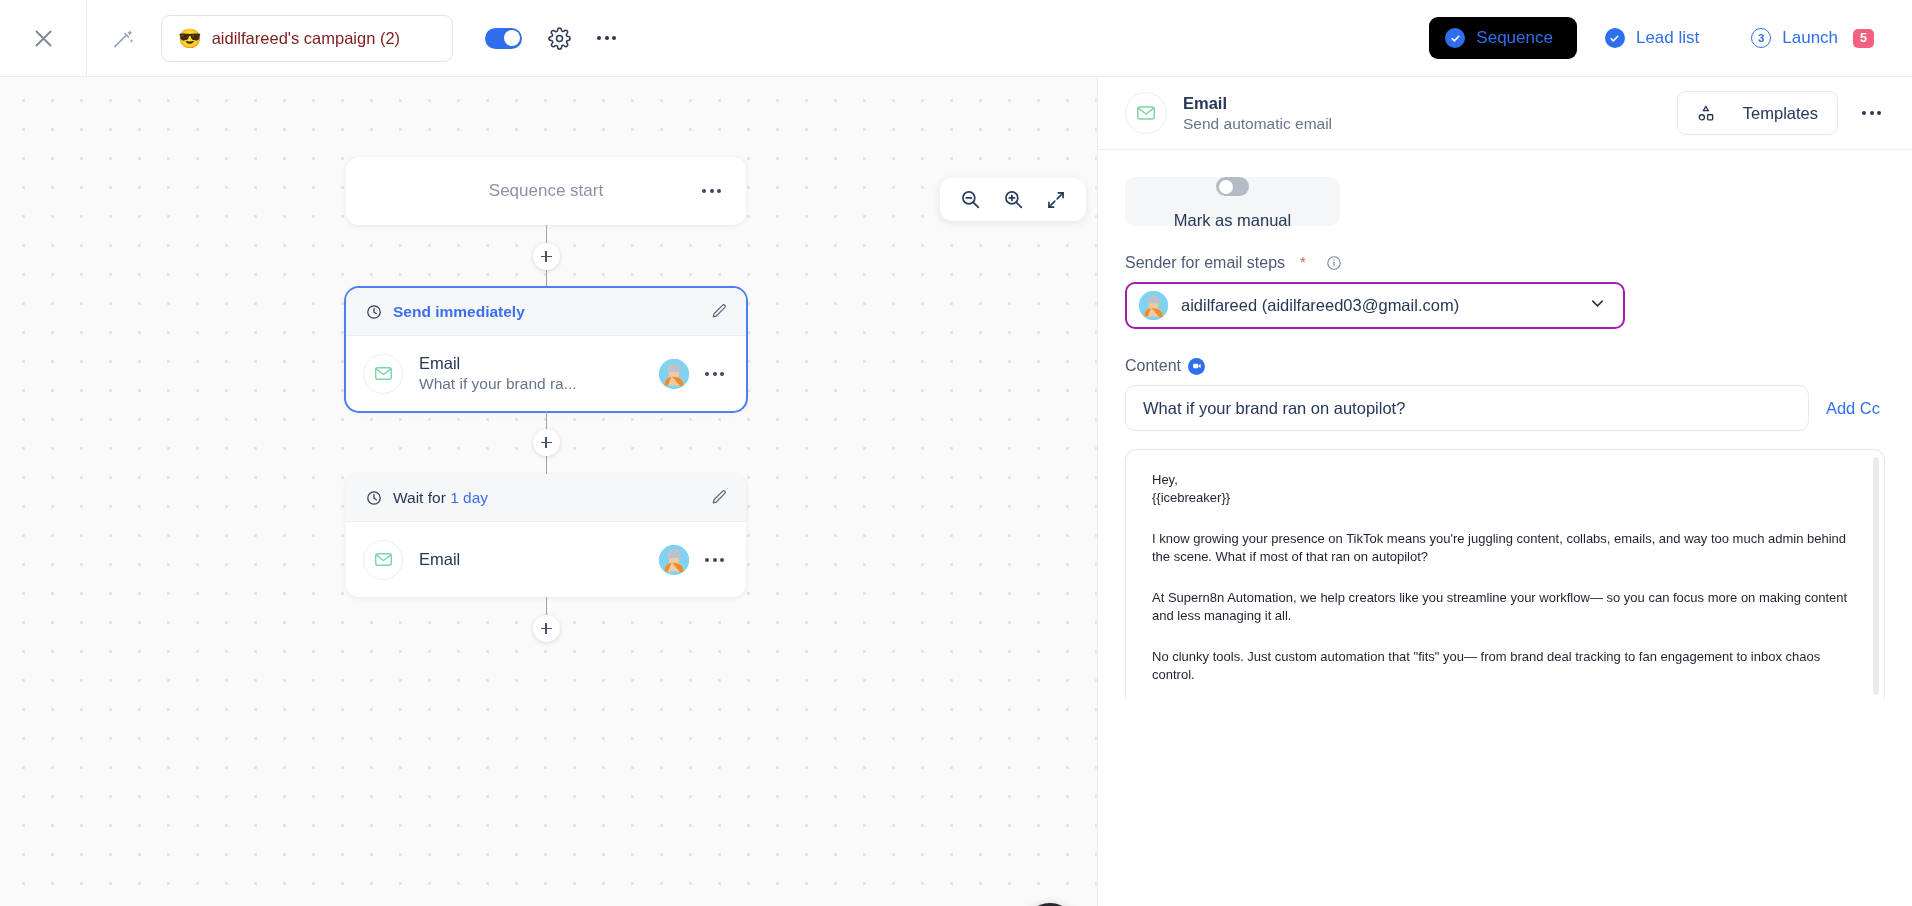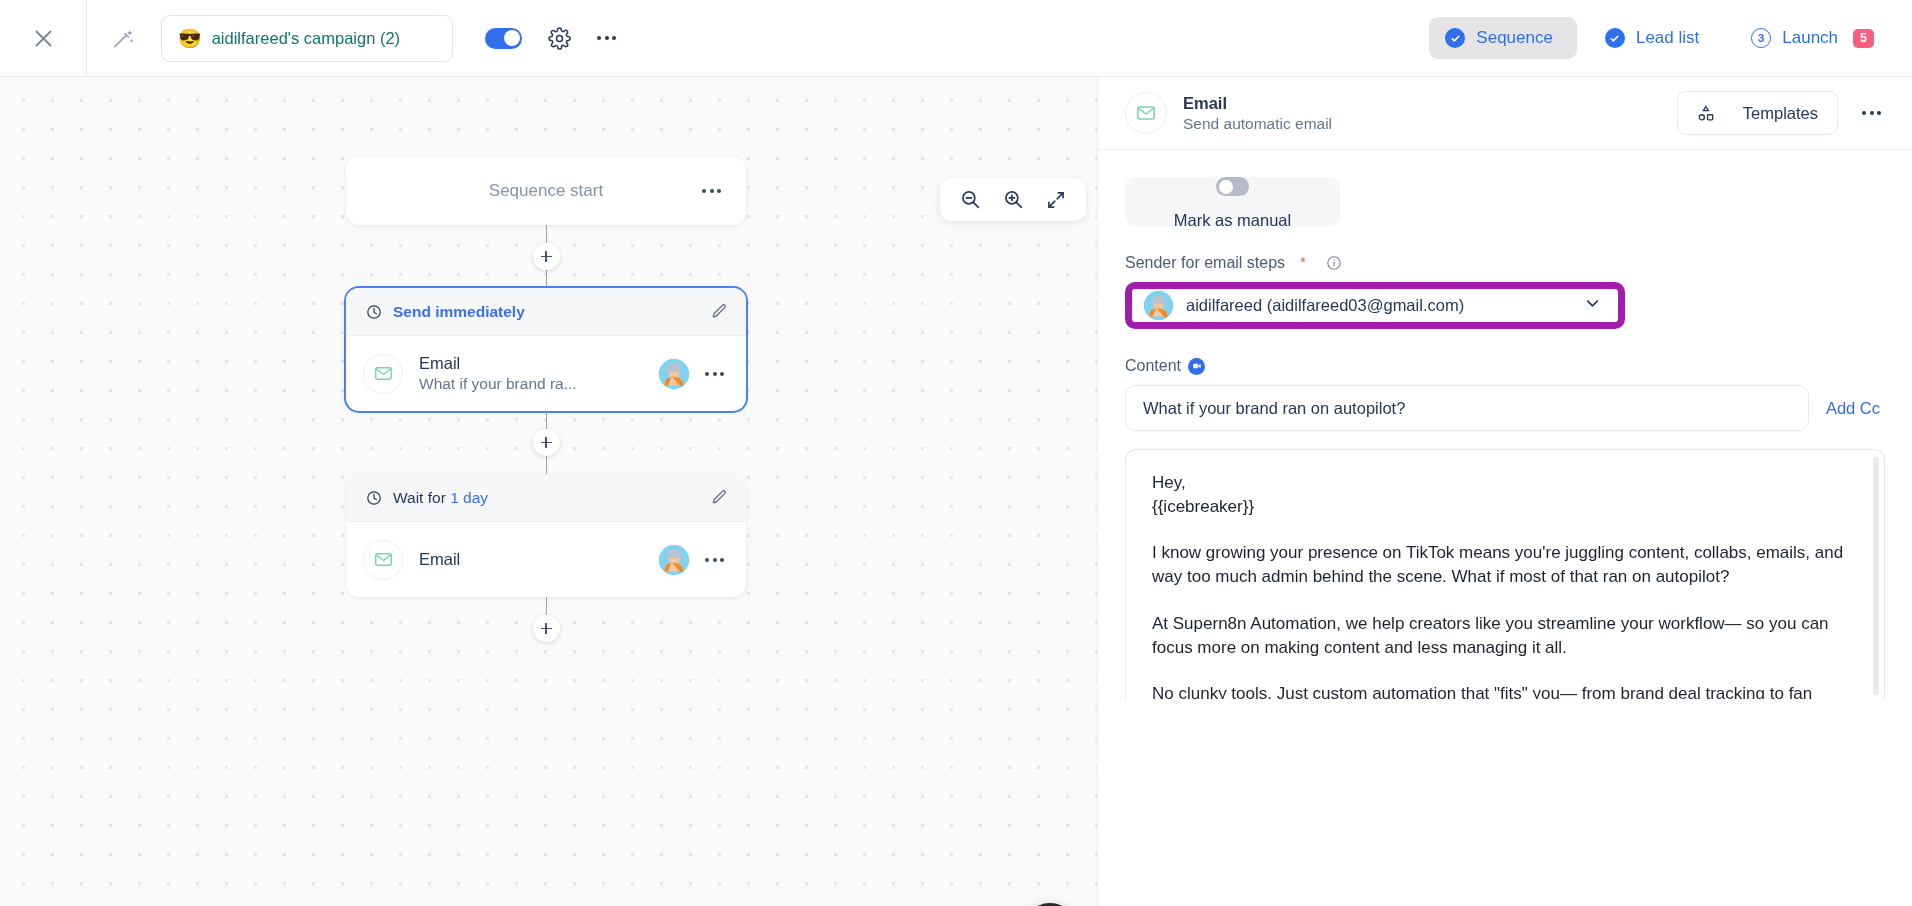--- a/index.html
+++ b/index.html
@@ -32,21 +32,21 @@
     cursor: pointer;
   }
   .campaign-box {
     width: 292px; height: 47px;
     border: 1px solid #dfe3ea; border-radius: 9px;
     display: flex; align-items: center; gap: 10px;
     padding: 0 16px; margin-left: 2px;
     background: #fff; cursor: text;
   }
   .campaign-emoji { font-size: 19px; line-height: 1; }
-  .campaign-name { font-size: 16.5px; color: #0f766e; white-space: nowrap; overflow: hidden; }
+  .campaign-name { font-size: 16.5px; color: #7f1d1d; white-space: nowrap; overflow: hidden; }
   .toggle-on {
     width: 37px; height: 21px; border-radius: 11px;
     background: #2f6fed; margin-left: 32px;
     position: relative; cursor: pointer; flex: none;
   }
   .toggle-on::after {
     content: ""; position: absolute; right: 2.5px; top: 2.5px;
     width: 16px; height: 16px; border-radius: 50%; background: #fff;
   }
   .tb-gear { margin-left: 26px; cursor: pointer; display: flex; align-items: center; }
@@ -56,21 +56,21 @@
   .dots.gray i { background: #3d4a60; }
 
   .tb-spacer { flex: 1; }
 
   .steps { display: flex; align-items: center; gap: 4px; padding-right: 14px; }
   .step {
     display: flex; align-items: center; gap: 11px;
     padding: 11px 24px; border-radius: 9px;
     font-size: 17px; color: #2f6fed; cursor: pointer; white-space: nowrap;
   }
-  .step.active { background: #e5e5e5; padding-left: 16px; }
+  .step.active { background: #000000; padding-left: 16px; }
   .step .check {
     width: 20px; height: 20px; border-radius: 50%; background: #2f6fed;
     display: flex; align-items: center; justify-content: center; flex: none;
   }
   .step .num-circle {
     width: 20px; height: 20px; border-radius: 50%;
     border: 1.6px solid #2f6fed; color: #2f6fed;
     display: flex; align-items: center; justify-content: center;
     font-size: 11.5px; flex: none; font-weight: 600;
   }
@@ -209,21 +209,21 @@
   .manual-row .lbl { font-size: 16.5px; color: #253858; }
 
   .field-label {
     display: flex; align-items: center; gap: 15px;
     font-size: 16px; color: #4d5b75; margin: 28px 0 10px 0;
   }
   .req { color: #e8564a; font-size: 15px; position: relative; top: -2px; }
   .info-i { margin-left: 5px; display: flex; }
 
   .sender-select {
-    height: 47px; border: 7px solid #a21caf; border-radius: 10px;
+    height: 47px; border: 2px solid #a21caf; border-radius: 10px;
     display: flex; align-items: center; padding: 0 16px 0 12px; gap: 13px;
     width: 500px; cursor: pointer; background: #fff;
   }
   .sender-select .avatar { width: 29px; height: 29px; }
   .sender-select .sv { flex: 1; font-size: 16.5px; color: #253858; }
 
   .content-label {
     display: flex; align-items: center; gap: 7px;
     font-size: 16px; color: #4d5b75; margin: 28px 0 10px 0;
   }
@@ -237,21 +237,21 @@
     padding: 0 17px; font-size: 16.5px; color: #253858;
     font-family: inherit; outline: none; background: #fff;
   }
   .add-cc { font-size: 16.5px; color: #2f6fed; cursor: pointer; padding-right: 5px; white-space: nowrap; }
 
   .editor-box {
     margin-top: 18px; border: 1px solid #e5e8ee; border-radius: 11px 11px 0 0;
     border-bottom: none; height: 250px; padding: 21px 26px 0 26px;
     position: relative; overflow: hidden;
   }
-  .editor-box p { font-size: 17px; line-height: 1.42; color: #1d2330; }
+  .editor-box p { font-size: 13px; line-height: 1.42; color: #1d2330; }
   .editor-box p + p { margin-top: 0; }
   .para-gap { height: 22px; }
   .editor-scrollbar {
     position: absolute; right: 5px; top: 7px; width: 6px; height: 238px;
     background: #e9eaee; border-radius: 3px; cursor: pointer;
   }
 </style>
 </head>
 <body>
 

